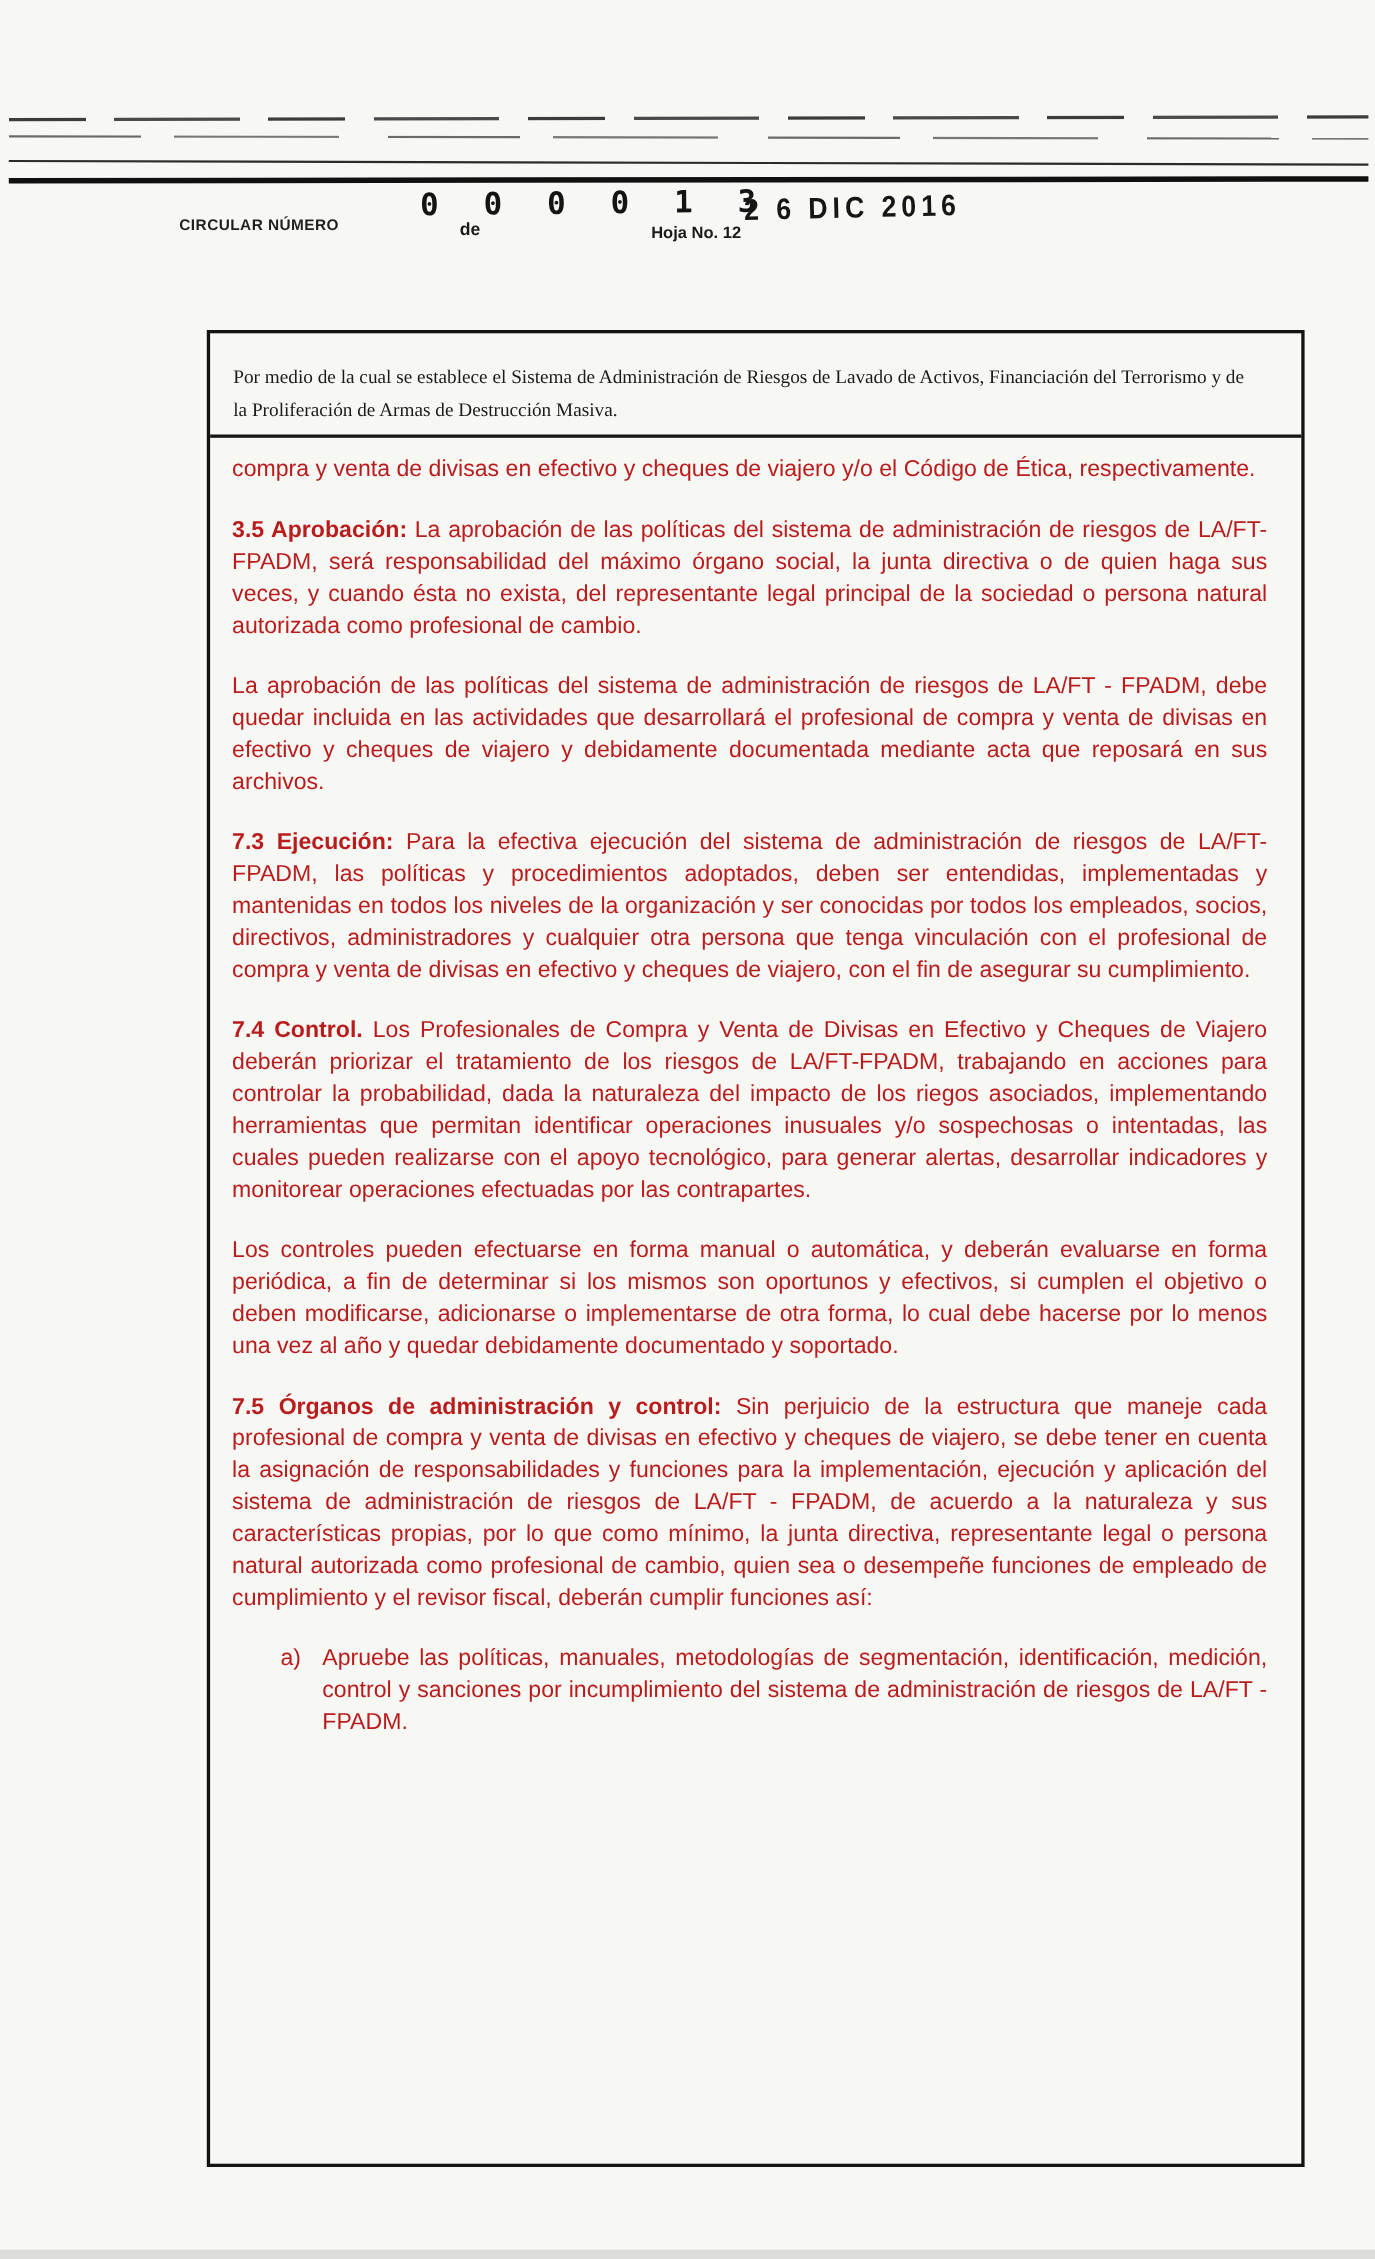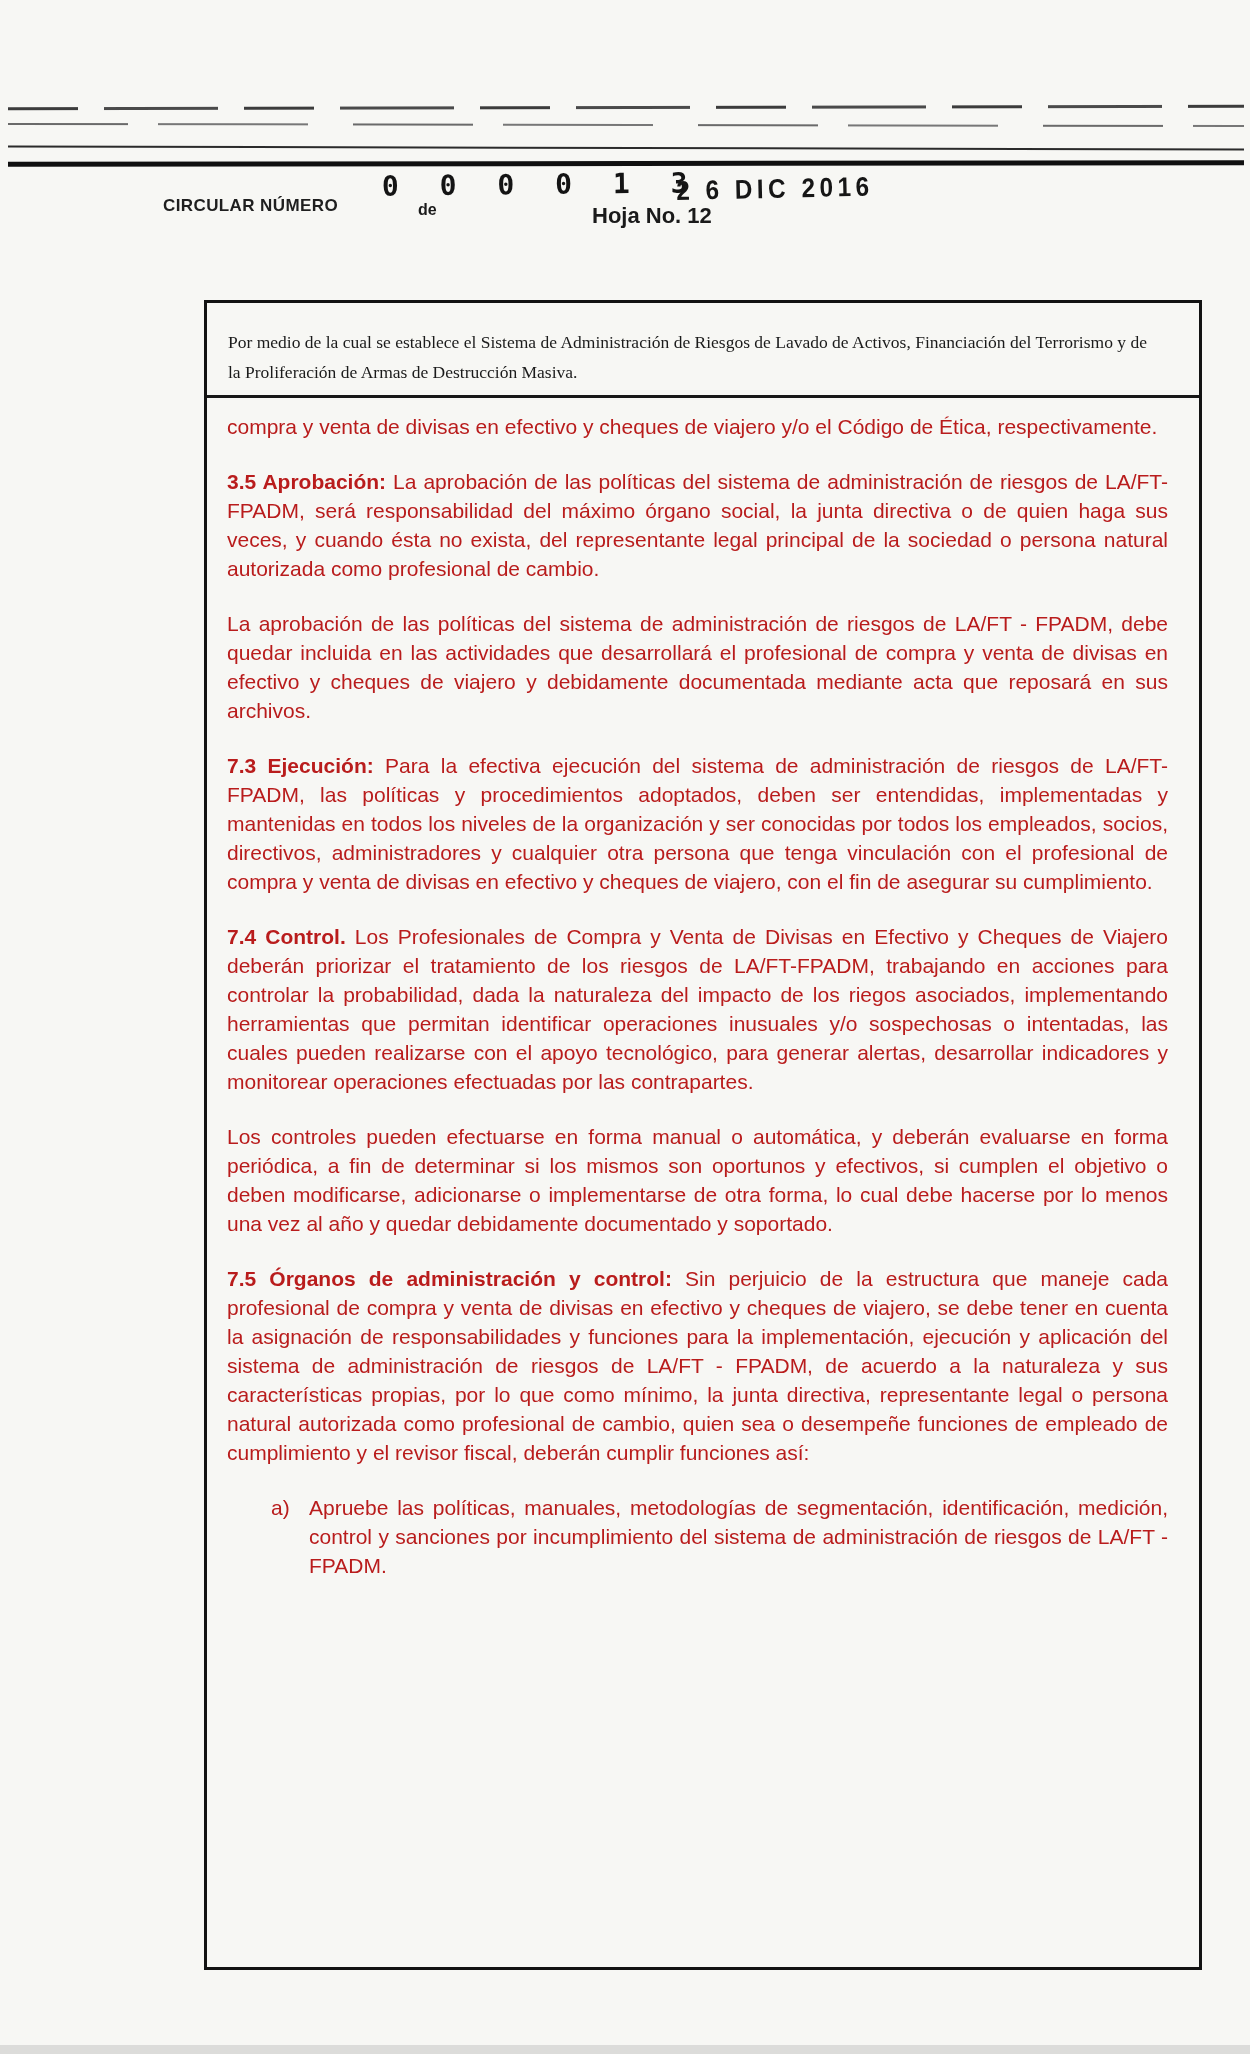--- a/index.html
+++ b/index.html
@@ -24,49 +24,48 @@
     top: 124px; height: 2px;
     background: repeating-linear-gradient(90deg,#6a6a6a 0 120px,transparent 120px 150px,#777 150px 300px,transparent 300px 345px);
     transform: rotate(0.1deg);
   }
   .rule-thin  { top: 147px; height: 2px; background: #2b2b2b; transform: rotate(0.15deg); }
   .rule-thick { top: 161px; height: 5px; background: #101010; transform: rotate(-0.08deg); }
 
   
   .circ-label {
     position: absolute; left: 163px; top: 196px;
-    font-size: 17px; font-weight: bold; letter-spacing: 0.4px; color: #1f1f1f;
+    font-size: 14px; font-weight: bold; letter-spacing: 0.4px; color: #1f1f1f;
   }
   .stamp-number {
     position: absolute; left: 382px; top: 168px;
     font-family: "DejaVu Sans Mono", monospace;
     font-size: 28px; font-weight: bold; letter-spacing: 12px;
     color: #141414; transform: rotate(-0.6deg); white-space: nowrap;
   }
   .de-label {
     position: absolute; left: 418px; top: 201px;
     font-size: 16px; font-weight: bold;
   }
   .hoja-label {
     position: absolute; left: 592px; top: 203px;
-    font-size: 22px; font-weight: bold; white-space: nowrap;
+    font-size: 15px; font-weight: bold; white-space: nowrap;
   }
   .date-stamp {
     position: absolute; left: 676px; top: 176px;
     font-size: 27px; font-weight: bold; letter-spacing: 5px;
     color: #161616; white-space: nowrap;
     transform: rotate(-1.3deg) scaleX(0.9); transform-origin: left top;
   }
 
   
   .doc-box {
     position: absolute; left: 188px; top: 300px;
     width: 998px; height: 1670px;
     border: 3px solid #131313;
-    margin-left: 16px;
   }
   .subject {
     font-family: "Liberation Serif", serif;
     font-size: 17.5px; line-height: 30px;
     margin: 0; padding: 24px 46px 5px 21px;
     color: #1b1b1b; text-align: left;
   }
   .subject-rule { border-top: 3px solid #171717; margin-top: 3px; }
 
   .doc-body {

